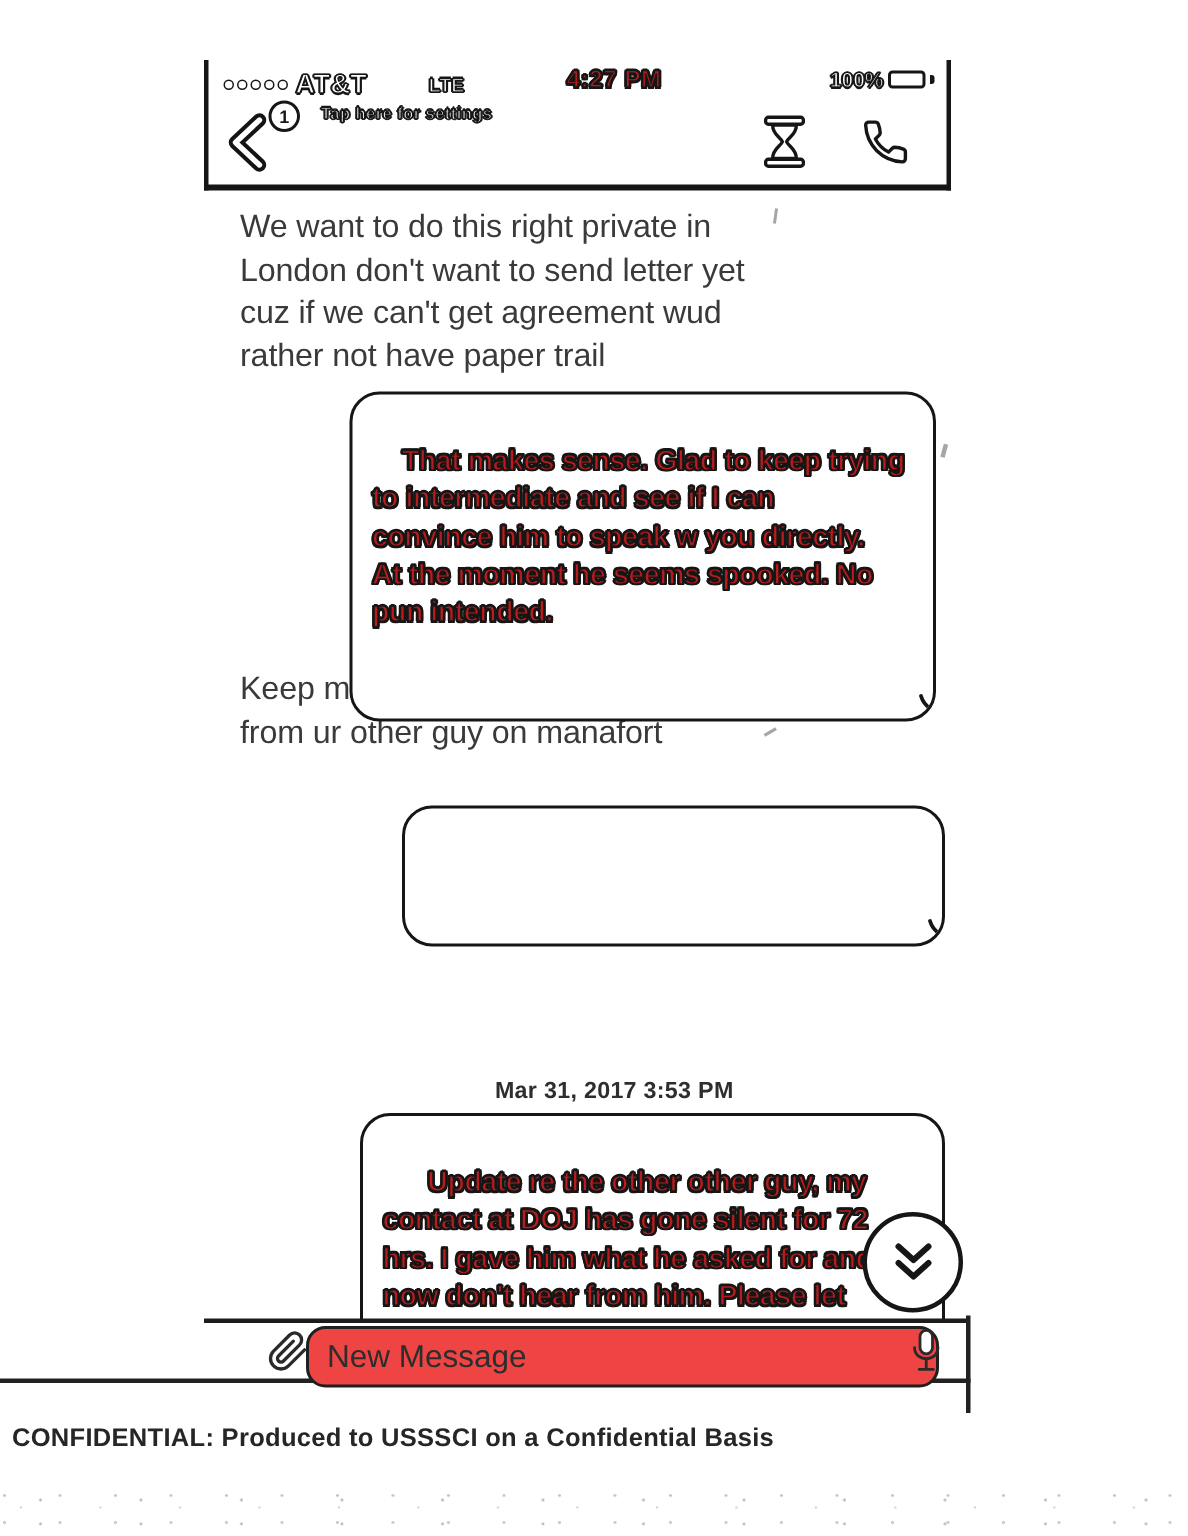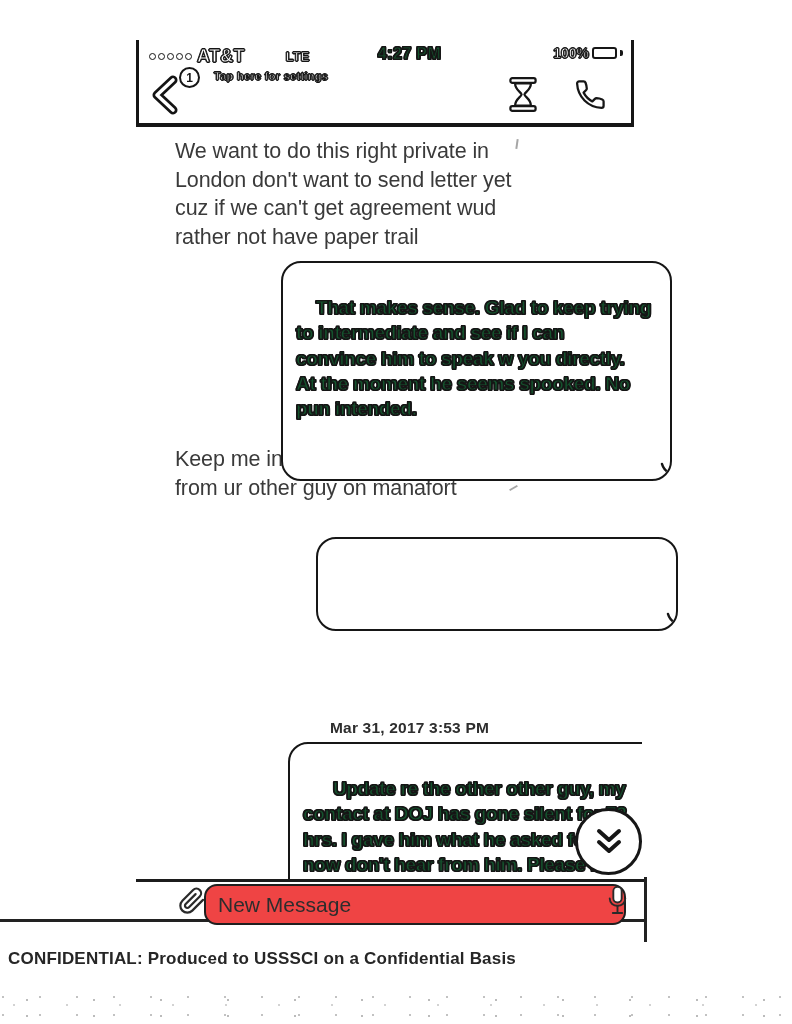--- a/index.html
+++ b/index.html
@@ -3,21 +3,21 @@
 <meta charset="utf-8">
 <style>
   * { margin:0; padding:0; box-sizing:border-box; }
   html,body { background:#fff; }
   .page {
     position:relative; width:792px; height:1024px; background:#ffffff;
     font-family:"Liberation Sans", sans-serif; overflow:hidden; color:#1a1a1a;
   }
   
   .ol {
-    color:#14532d; font-weight:700;
+    color:#b91c1c; font-weight:700;
     -webkit-text-stroke:1.1px #161616;
     text-shadow:1.2px 0 0 #161616,-1.2px 0 0 #161616,0 1.2px 0 #161616,0 -1.2px 0 #161616,
                 1px 1px 0 #161616,-1px -1px 0 #161616,1px -1px 0 #161616,-1px 1px 0 #161616;
   }
   .ol-lg {
     color:#ffffff; font-weight:700;
     -webkit-text-stroke:1.5px #141414;
     text-shadow:1.7px 0 0 #141414,-1.7px 0 0 #141414,0 1.7px 0 #141414,0 -1.7px 0 #141414,
                 1.3px 1.3px 0 #141414,-1.3px -1.3px 0 #141414,1.3px -1.3px 0 #141414,-1.3px 1.3px 0 #141414;
   }
@@ -50,26 +50,26 @@
            border-radius:50%; background:#fff; font-size:12px; font-weight:800; color:#161616;
            display:flex; align-items:center; justify-content:center; }
   .name-block { position:absolute; left:64px; top:1px; }
   .contact-name { font-size:27px; letter-spacing:0.5px; }
   .contact-sub { font-size:11px; margin-top:2px; margin-left:3px; letter-spacing:0.3px; }
   .hourglass-btn { position:absolute; right:86px; top:9px; width:28px; height:37px; }
   .call-btn { position:absolute; right:16px; top:11px; width:33px; height:33px; cursor:pointer; }
   
   .msg-in {
     position:absolute; font-size:21.5px; line-height:28.5px; color:#3a3a3a;
-    white-space:pre; letter-spacing:-0.1px;margin-left:15px;
+    white-space:pre; letter-spacing:-0.1px;
   }
   .bubble {
     position:absolute; background:#fff; border:2.5px solid #161616; border-radius:20px;
     padding:7px 13px; font-size:19px; line-height:25.2px; white-space:pre; letter-spacing:-0.3px;
-    overflow:hidden; z-index:2;margin-left:48px;
+    overflow:hidden; z-index:2;
   }
   .bubble-clip { position:absolute; overflow:hidden; z-index:2; }
   .bubble-clip .bubble { position:absolute; left:0; top:1px; }
   .tail { position:absolute; right:-13px; bottom:-1px; width:22px; height:16px; overflow:visible; }
   .timestamp {
     position:absolute; left:137px; width:545px; text-align:center;
     font-size:15.5px; font-weight:700; color:#2e2e2e; letter-spacing:0.2px;
   }
   
   .scroll-btn {

